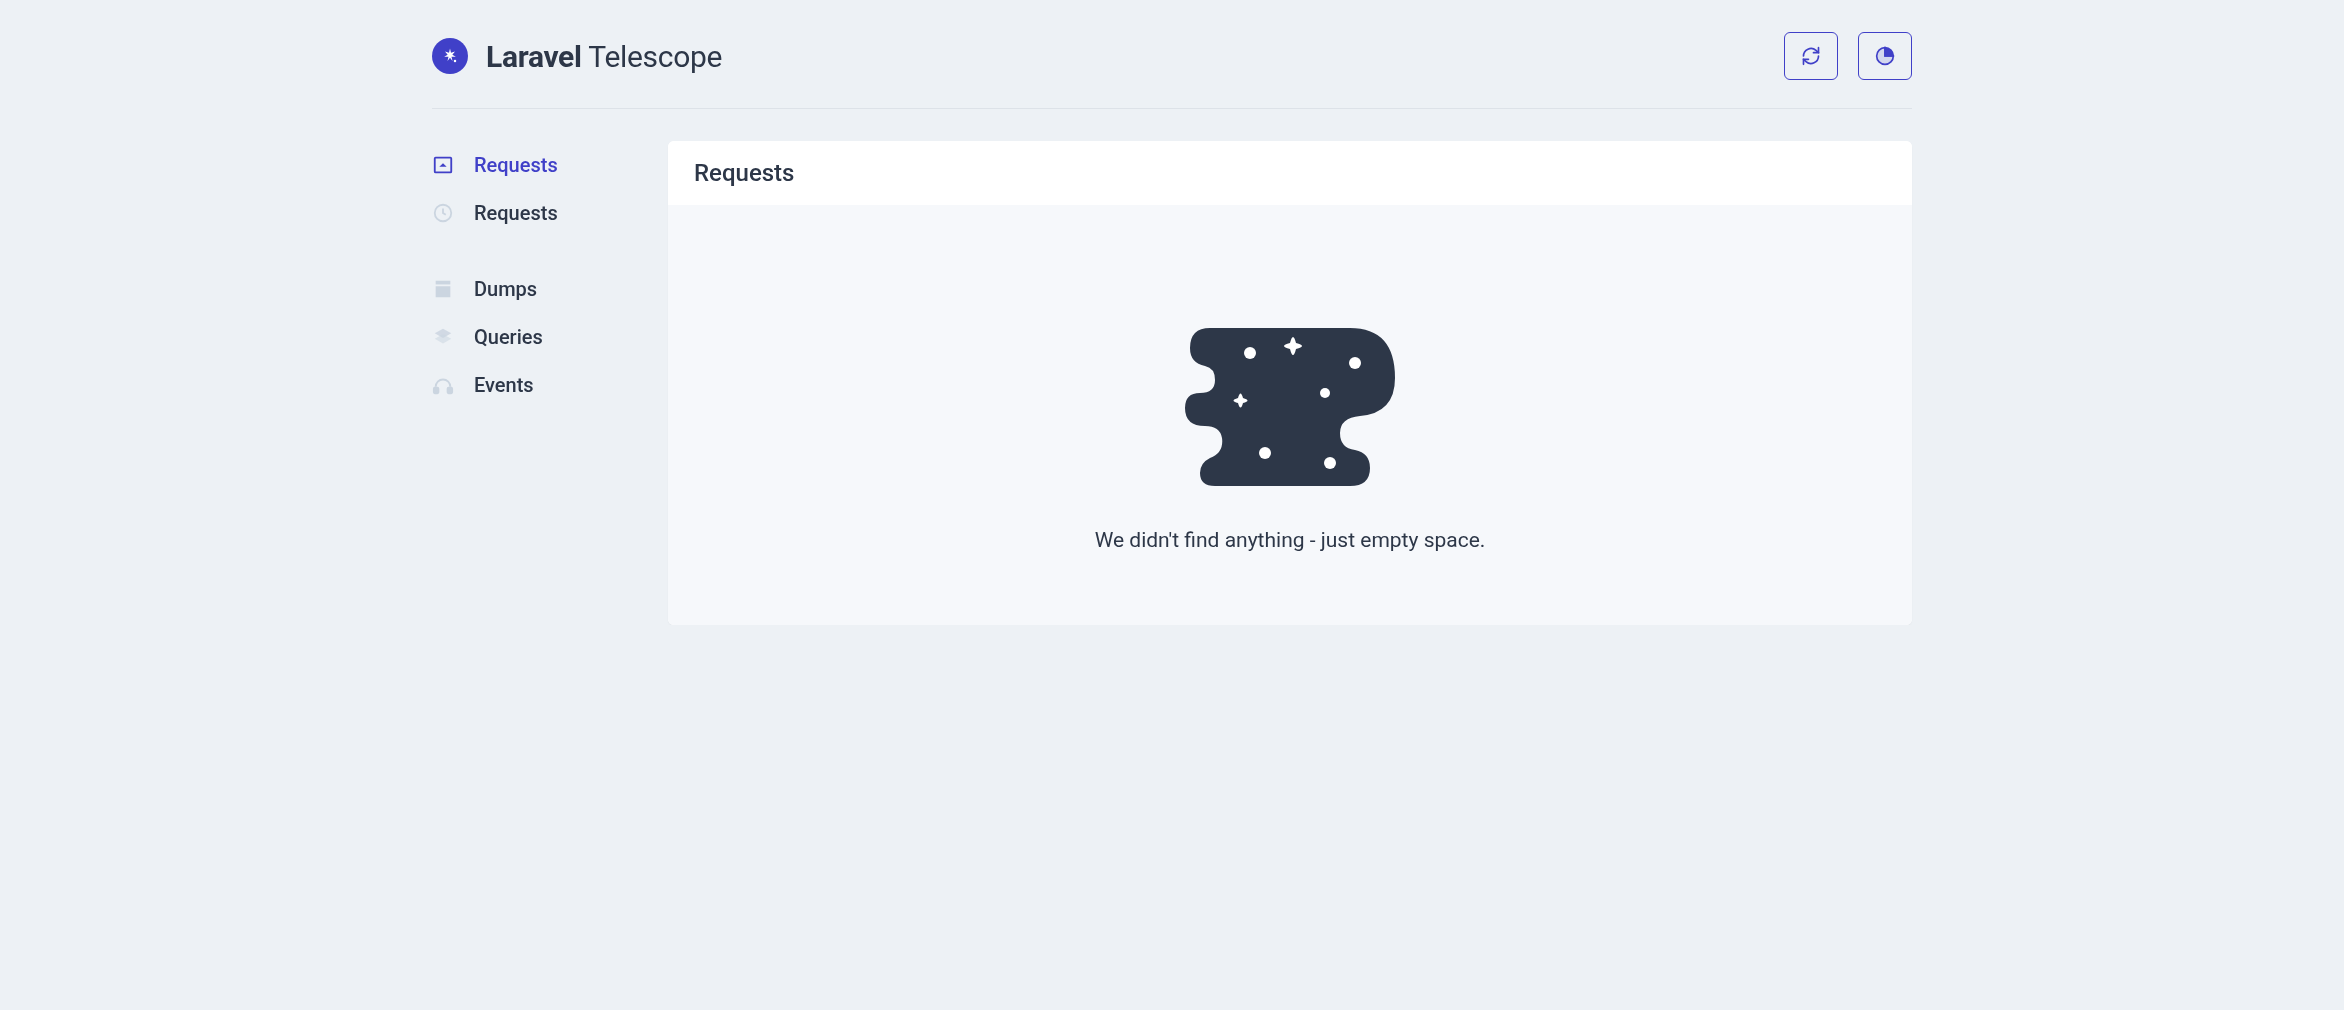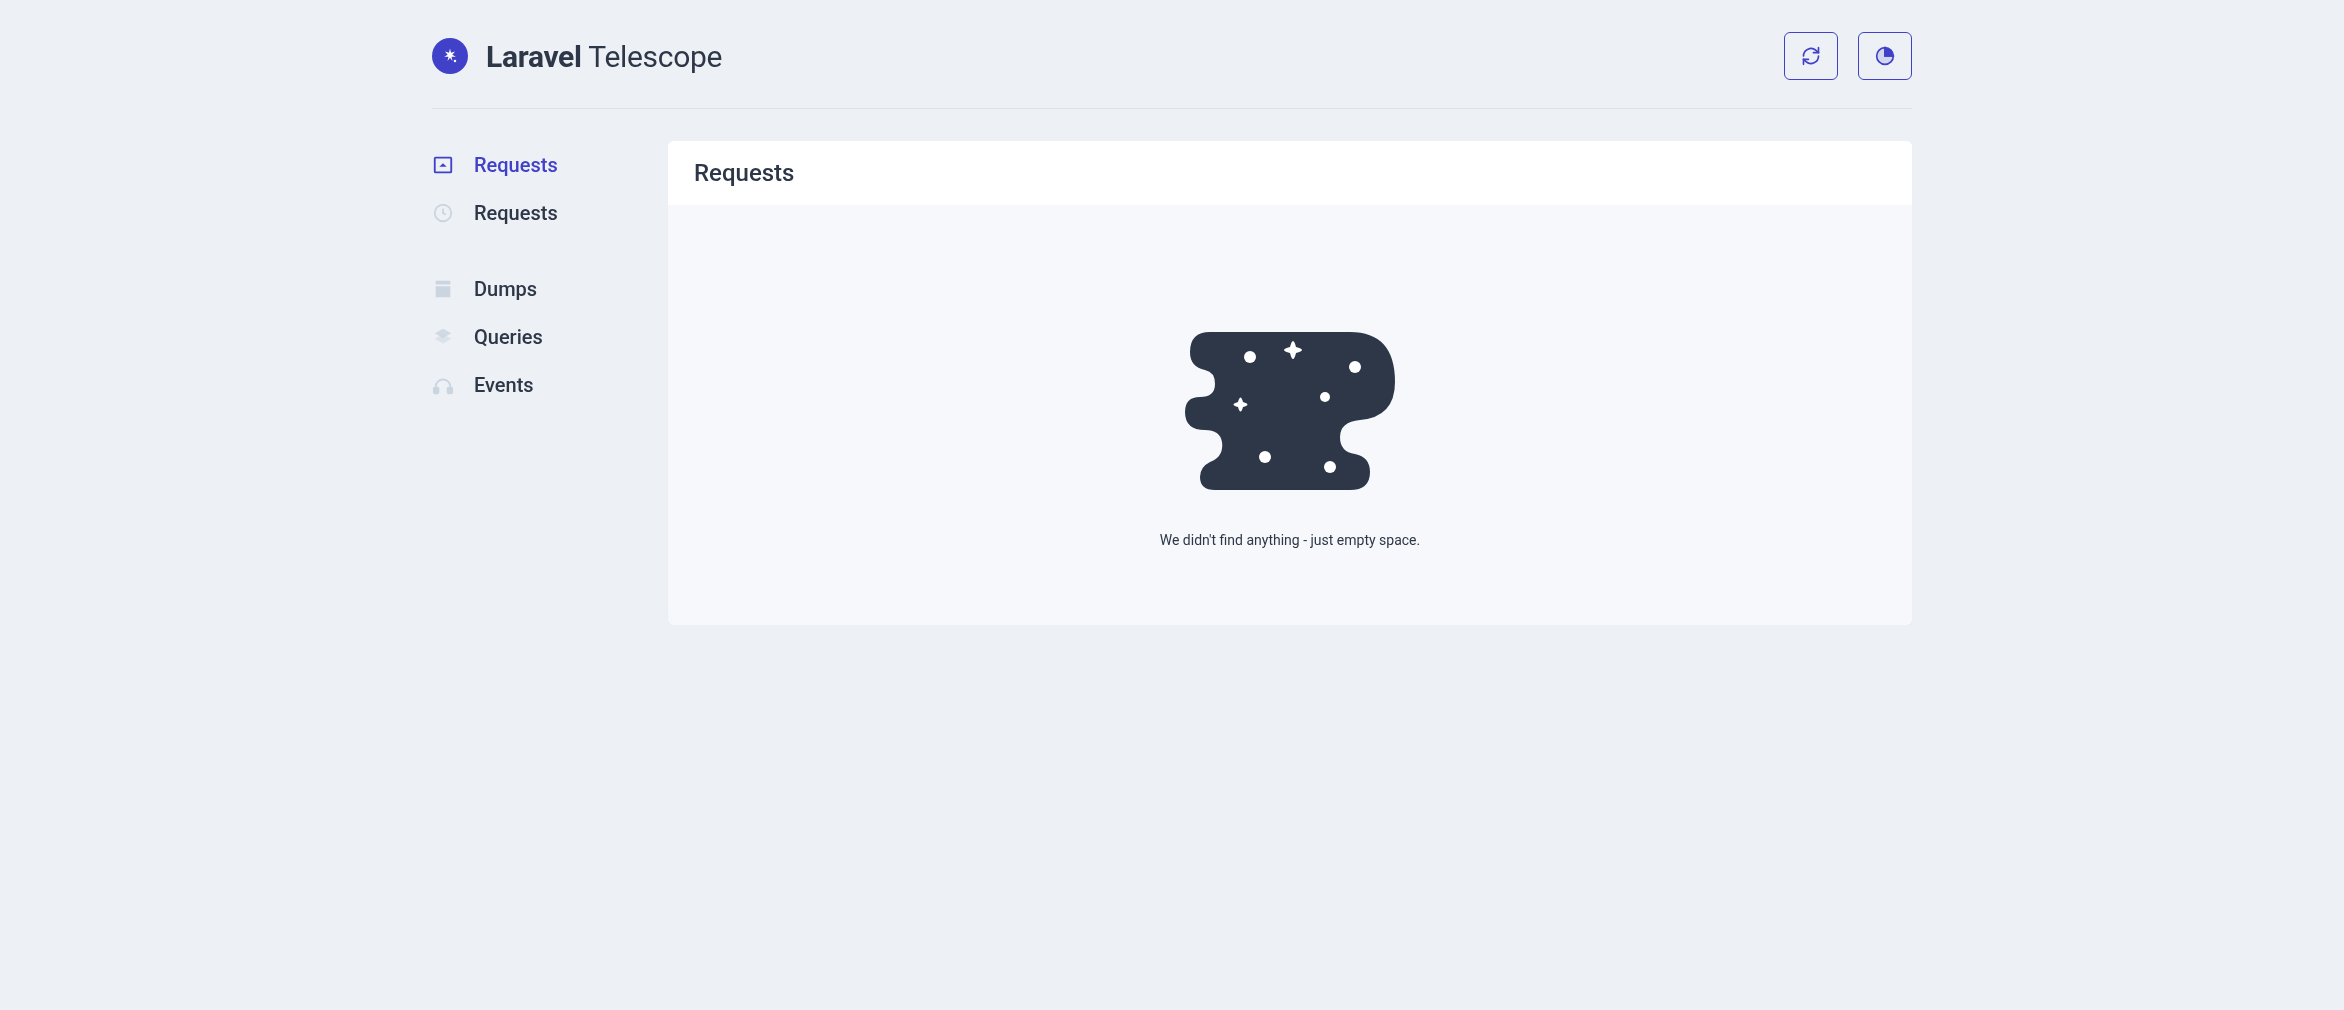--- a/index.html
+++ b/index.html
@@ -110,21 +110,21 @@
       background: #f6f8fb;
       padding: 90px 20px 60px;
       display: flex;
       flex-direction: column;
       align-items: center;
       justify-content: center;
       min-height: 420px;
     }
     .empty-message {
       margin-top: 40px;
-      font-size: 14px;
+      font-size: 21px;
       color: #2d3748;
       font-weight: 400;
     }
   </style>
 </head>
 <body>
 
 <div class="container">
   <div class="header">
     <div class="brand">

